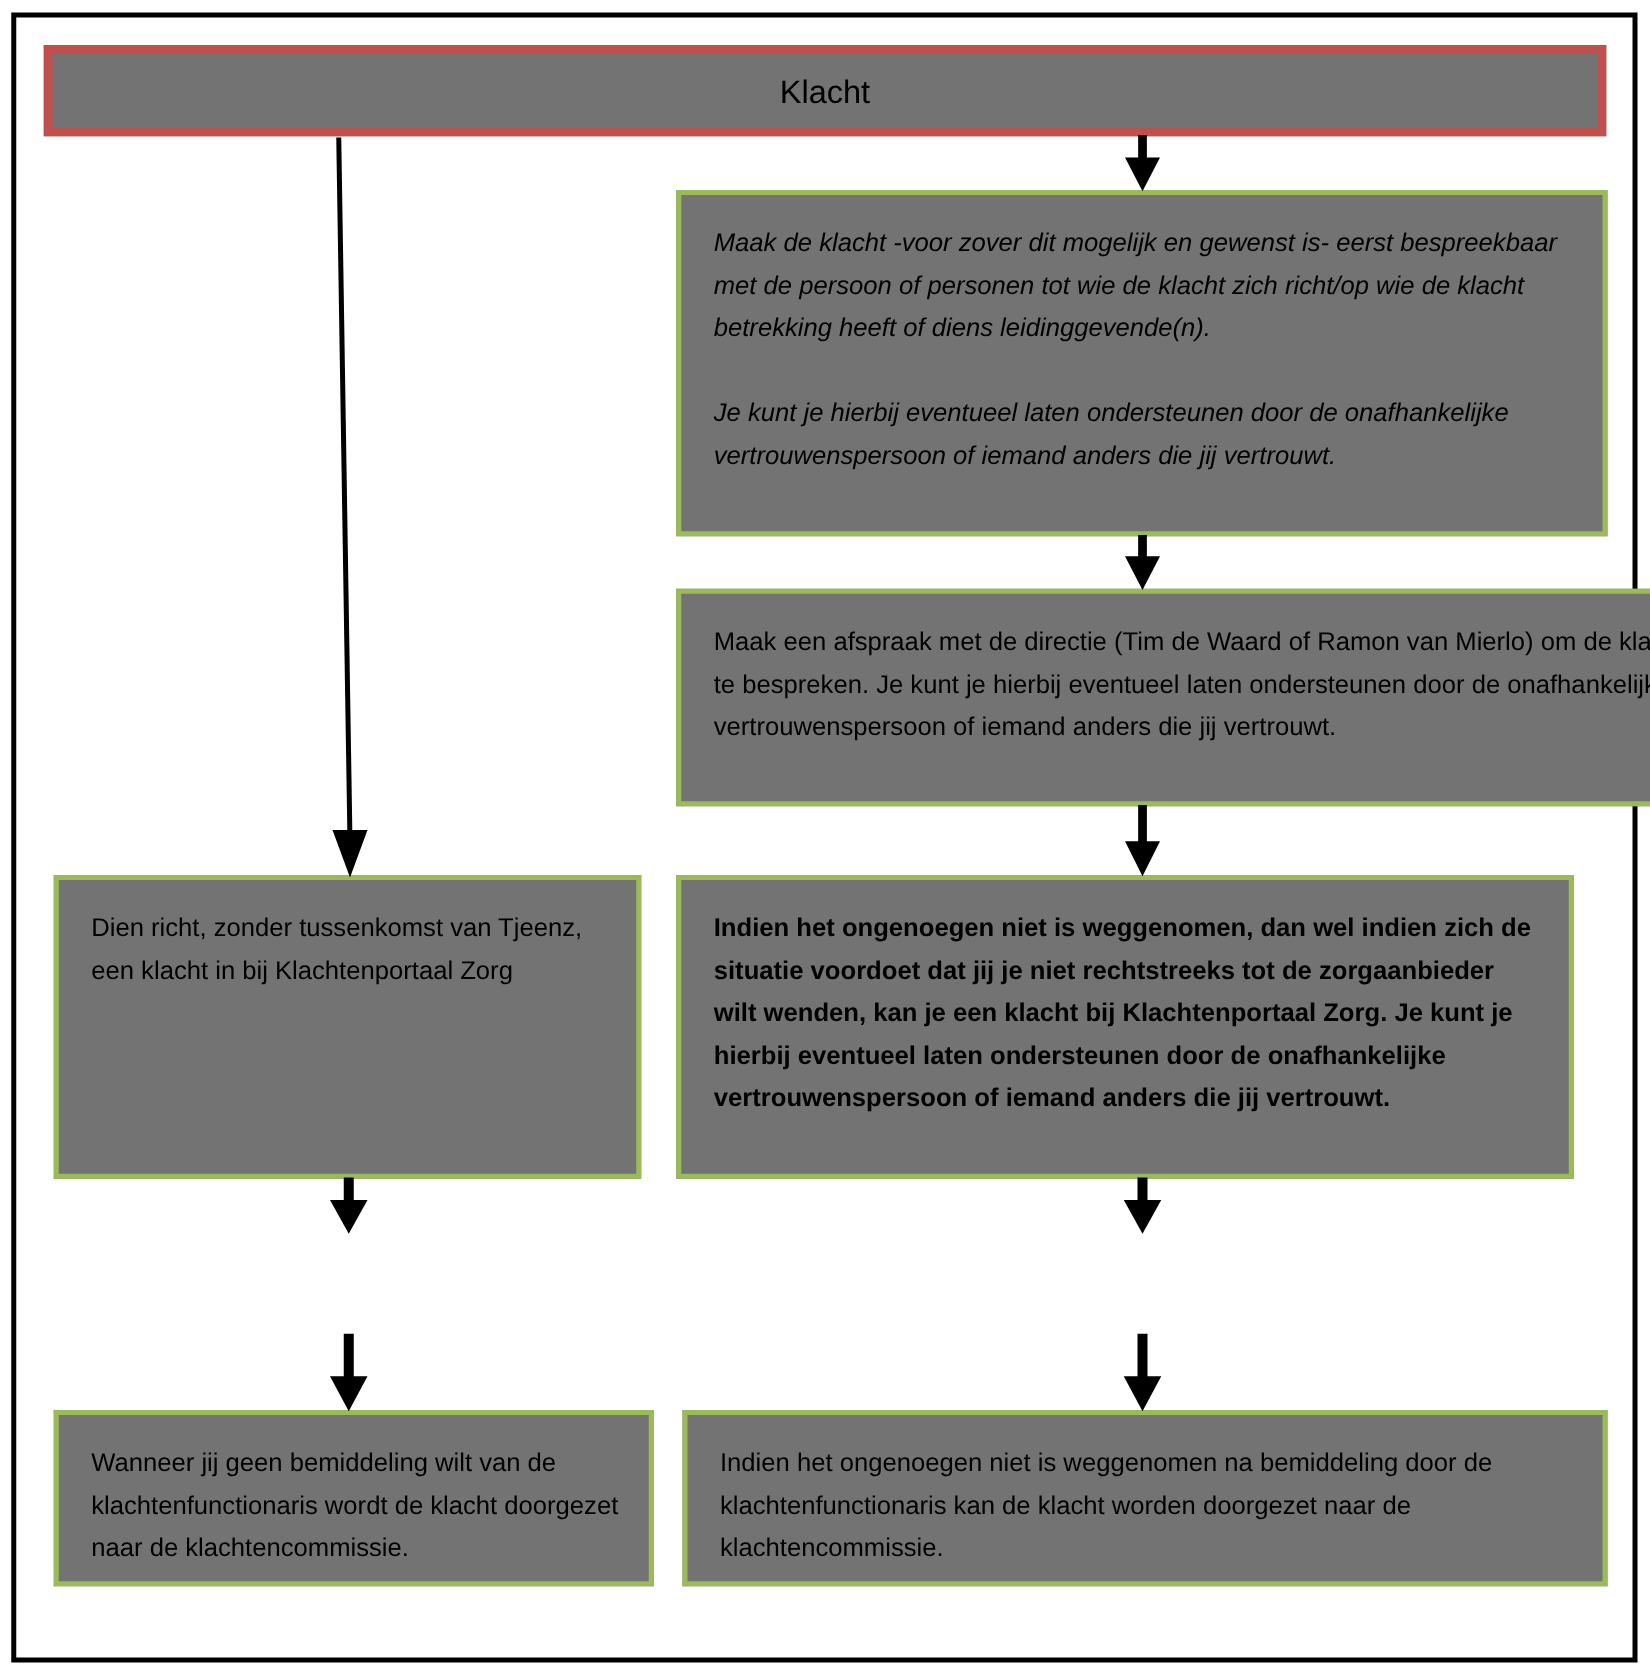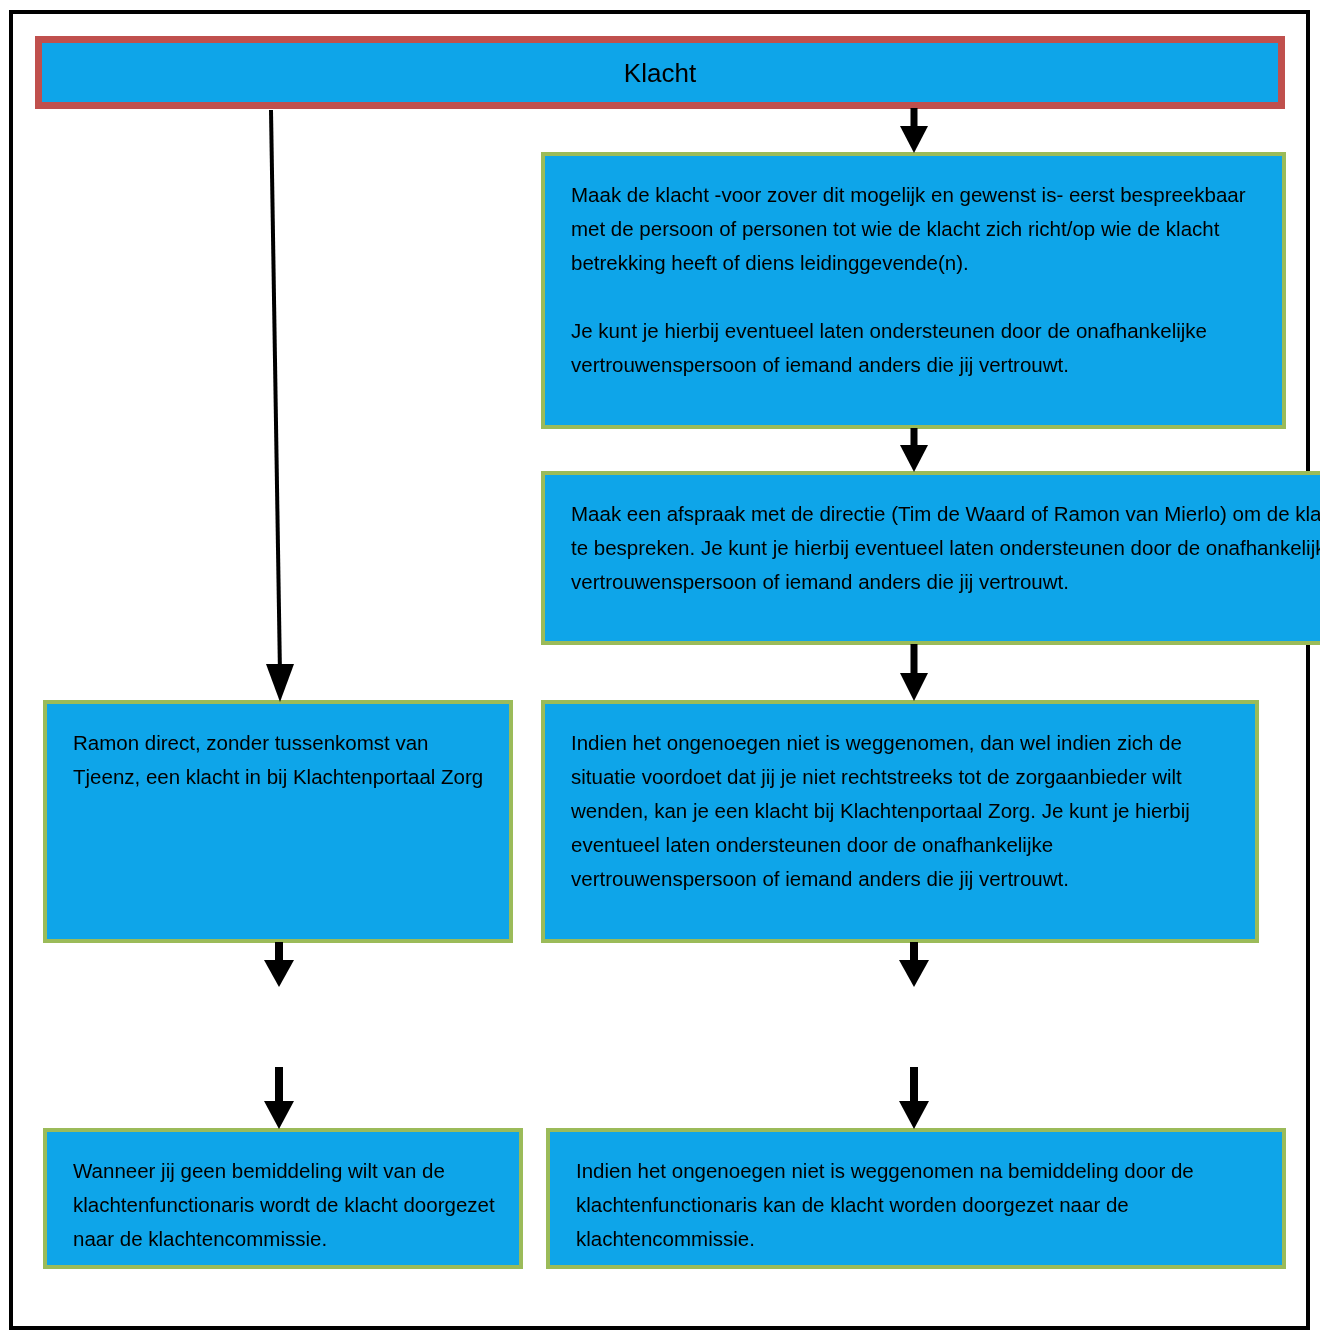--- a/index.html
+++ b/index.html
@@ -23,21 +23,21 @@
     left: 9px;
     top: 10px;
     width: 1301px;
     height: 1320px;
     border: 4px solid #000000;
     box-sizing: border-box;
   }
   .node {
     position: absolute;
     box-sizing: border-box;
-    background: #0ea5e9;
+    background: #737373;
     color: #000000;
   }
   .node .node-text {
     display: block;
     font-size: 20.5px;
     line-height: 34px;
     color: #000000;
     white-space: pre-wrap;
   }
   
@@ -78,35 +78,35 @@
 <body>
 
 <div id="canvas">
 
   <div class="page-frame"></div>
 
   <div class="node node--start" style="left:35px; top:36px; width:1250px; height:73px;">
     <span class="node-text">Klacht</span>
   </div>
 
-  <div class="node node--step" style="left:541px; top:152px; width:745px; height:277px;">
+  <div class="node node--step" style="left:541px; top:152px; width:745px; height:277px;font-style:italic;">
     <span class="node-text">Maak de klacht -voor zover dit mogelijk en gewenst is- eerst bespreekbaar met de persoon of personen tot wie de klacht zich richt/op wie de klacht betrekking heeft of diens leidinggevende(n).
 
 Je kunt je hierbij eventueel laten ondersteunen door de onafhankelijke vertrouwenspersoon of iemand anders die jij vertrouwt.</span>
   </div>
 
   <div class="node node--step" style="left:541px; top:471px; width:843px; height:174px;">
     <span class="node-text">Maak een afspraak met de directie (Tim de Waard of Ramon van Mierlo) om de klacht te bespreken. Je kunt je hierbij eventueel laten ondersteunen door de onafhankelijke vertrouwenspersoon of iemand anders die jij vertrouwt.</span>
   </div>
 
   <div class="node node--step" style="left:43px; top:700px; width:470px; height:243px;">
-    <span class="node-text">Ramon direct, zonder tussenkomst van Tjeenz, een klacht in bij Klachtenportaal Zorg</span>
+    <span class="node-text">Dien richt, zonder tussenkomst van Tjeenz, een klacht in bij Klachtenportaal Zorg</span>
   </div>
 
-  <div class="node node--step" style="left:541px; top:700px; width:718px; height:243px;">
+  <div class="node node--step" style="left:541px; top:700px; width:718px; height:243px;font-weight:bold;">
     <span class="node-text">Indien het ongenoegen niet is weggenomen, dan wel indien zich de situatie voordoet dat jij je niet rechtstreeks tot de zorgaanbieder wilt wenden, kan je een klacht bij Klachtenportaal Zorg. Je kunt je hierbij eventueel laten ondersteunen door de onafhankelijke vertrouwenspersoon of iemand anders die jij vertrouwt.</span>
   </div>
 
 
   <div class="node node--step" style="left:43px; top:1128px; width:480px; height:141px;">
     <span class="node-text">Wanneer jij geen bemiddeling wilt van de klachtenfunctionaris wordt de klacht doorgezet naar de klachtencommissie.</span>
   </div>
 
   <div class="node node--step" style="left:546px; top:1128px; width:740px; height:141px;">
     <span class="node-text">Indien het ongenoegen niet is weggenomen na bemiddeling door de klachtenfunctionaris kan de klacht worden doorgezet naar de klachtencommissie.</span>

